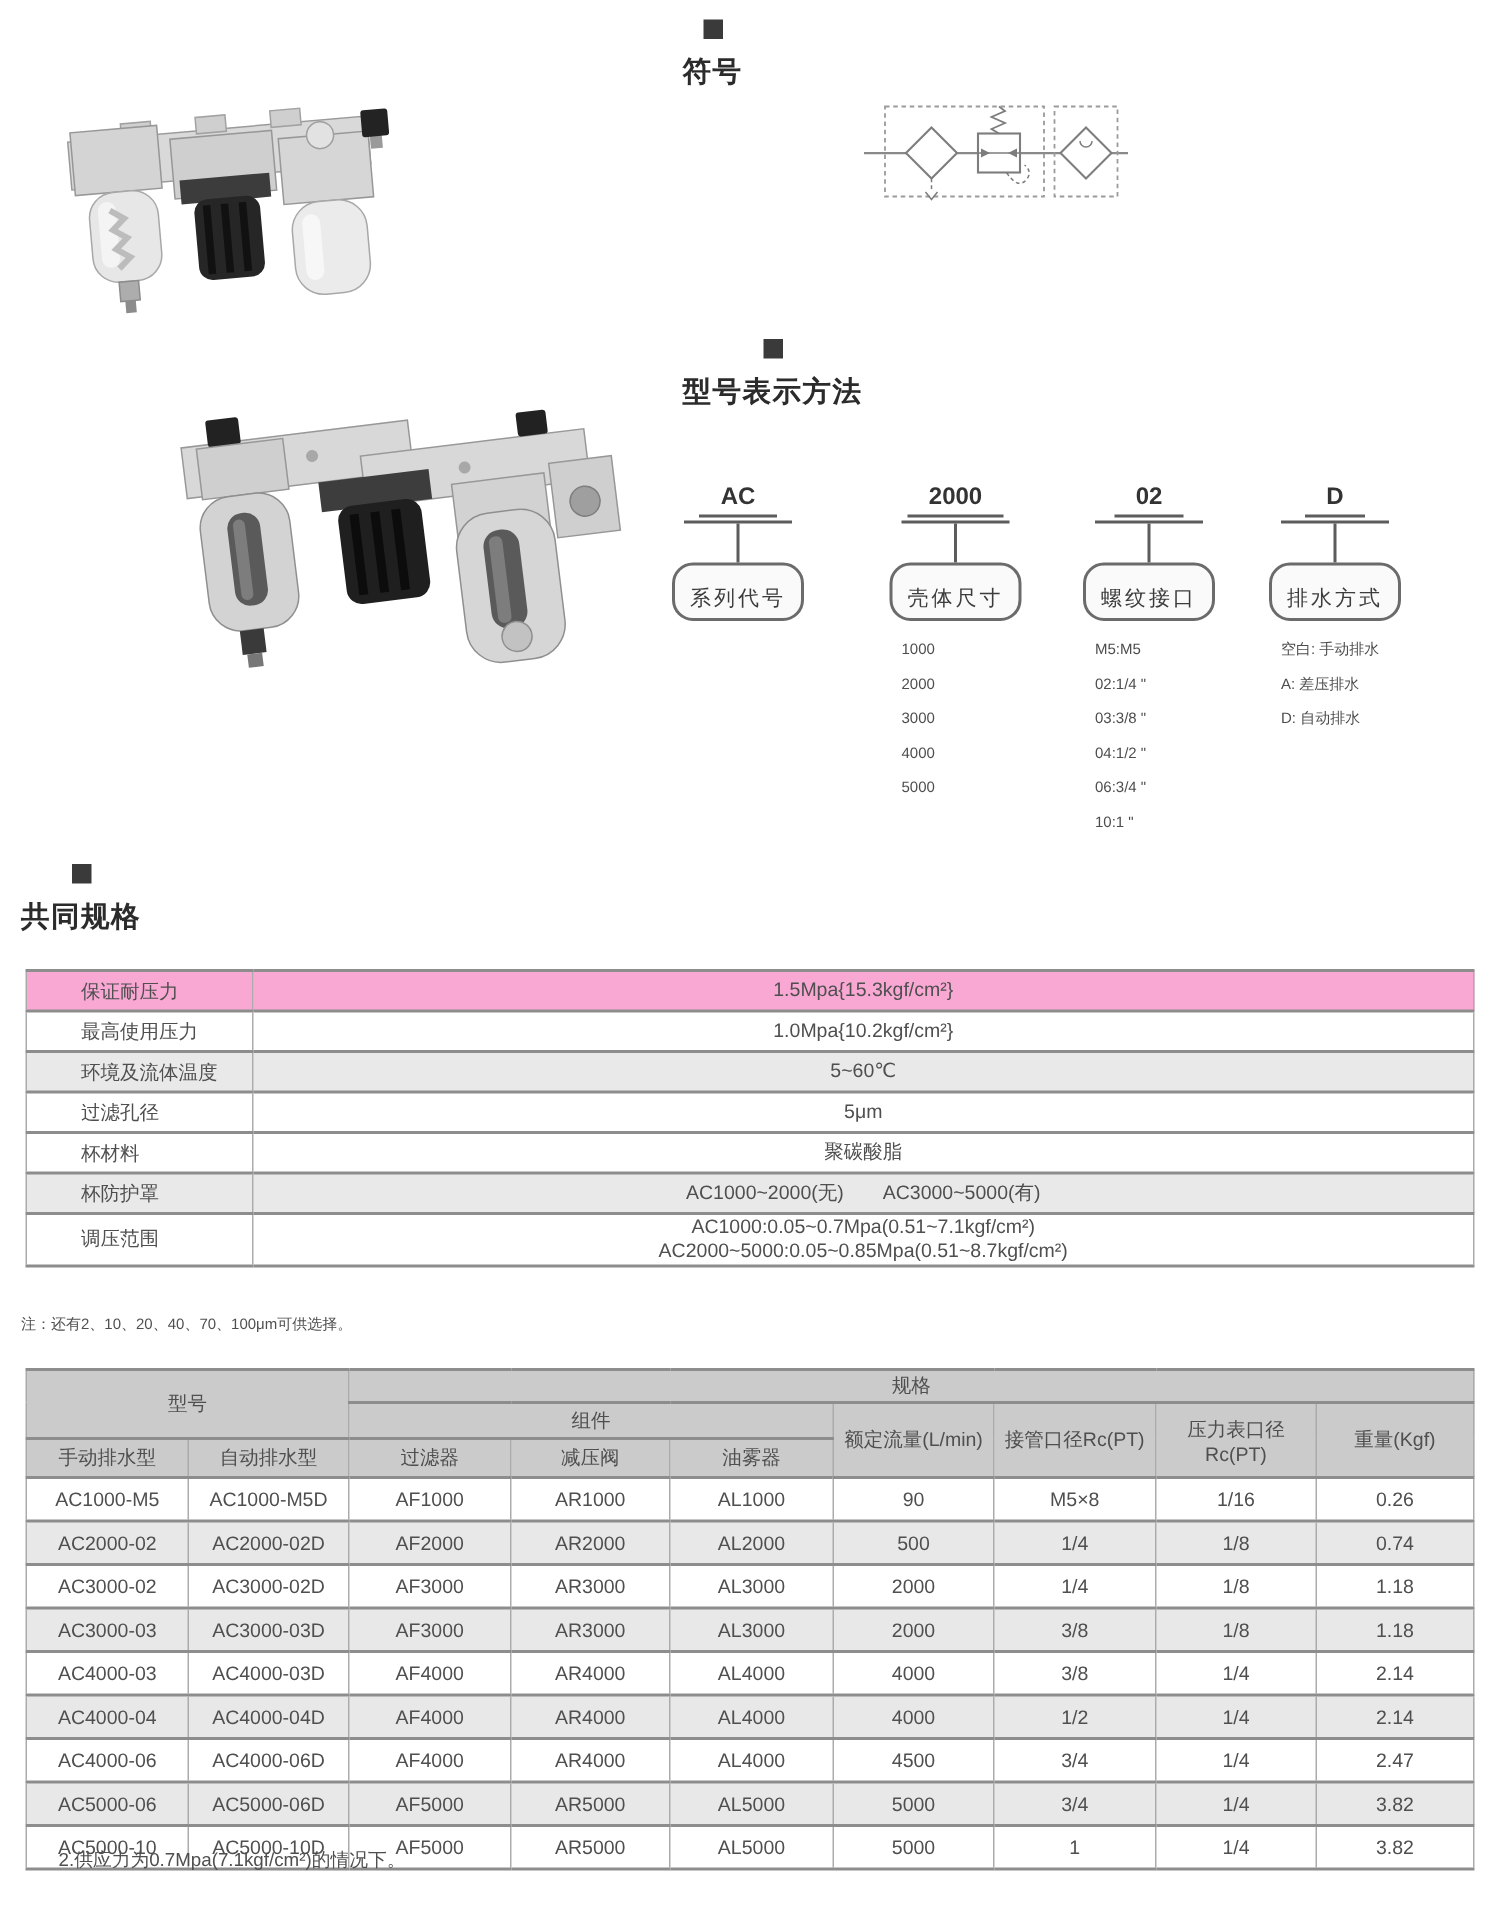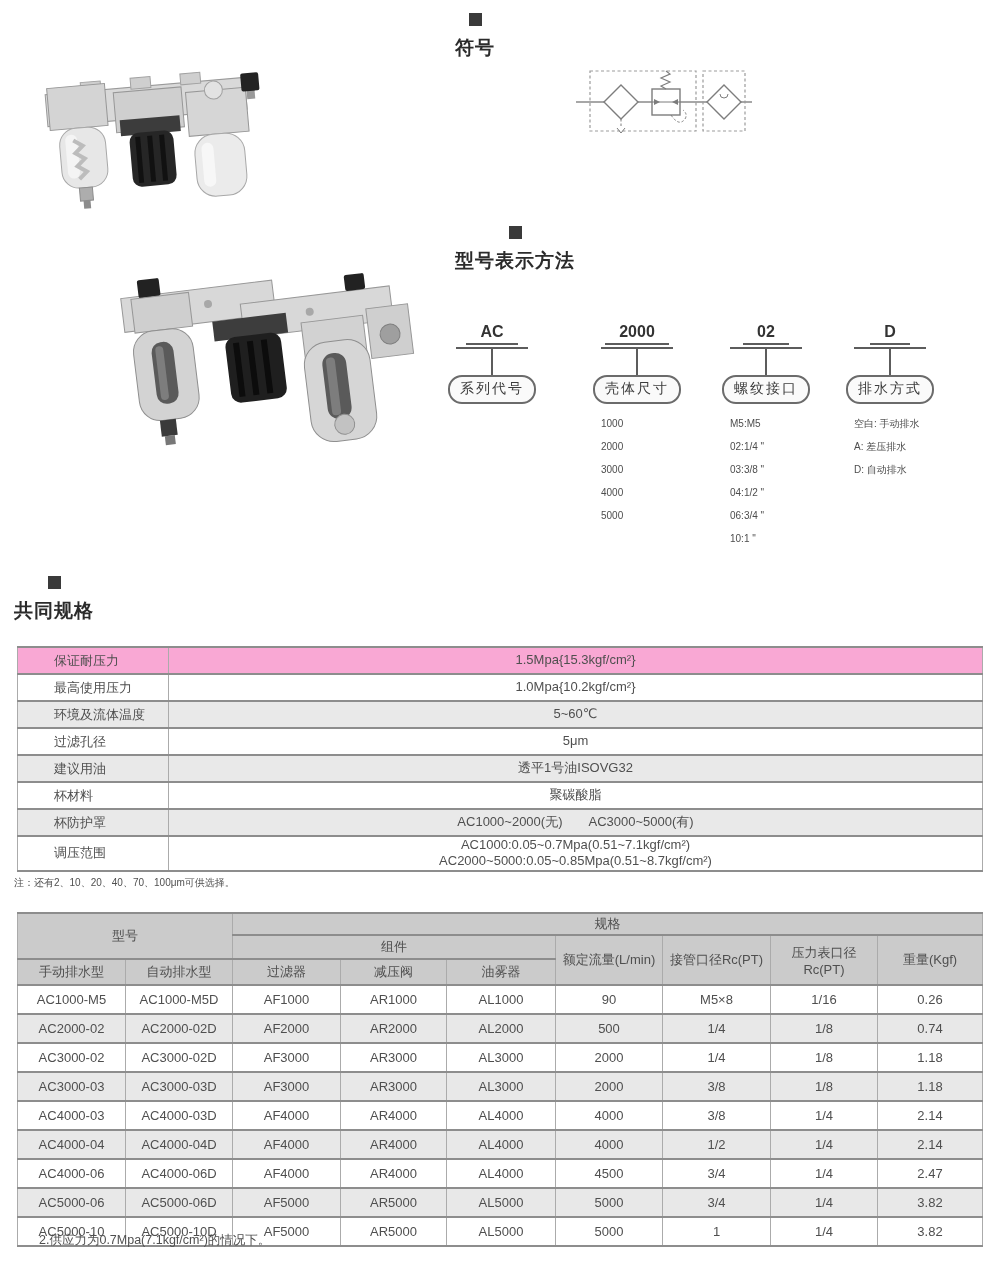--- a/index.html
+++ b/index.html
@@ -11,21 +11,21 @@
   .abs{position:absolute;}
   
   .sec-head{position:absolute;display:flex;align-items:center;gap:9px;
     font-size:19px;font-weight:bold;color:#2b2b2b;letter-spacing:1px;flex-direction:column;}
   .sec-head .sq{width:13px;height:13px;background:#3a3a3a;display:inline-block;}
   
   .mc-col{position:absolute;top:0;transform:translateX(-50%);display:flex;flex-direction:column;align-items:center;margin-top:40px;}
   .mc-code{font-size:16px;font-weight:bold;color:#333;padding:0 14px 2px;border-bottom:2px solid #5c5c5c;text-align:center;}
   .mc-bar{width:72px;height:2px;background:#5c5c5c;margin-top:2px;}
   .mc-stem{width:2px;height:26px;background:#5c5c5c;margin:0 auto;}
-  .mc-pill{border:2px solid #6b6b6b;border-radius:14px;padding:3px 10px 4px;font-size:14px;
+  .mc-pill{border:2px solid #6b6b6b;border-radius:14px;padding:13px 10px 4px;font-size:14px;
     color:#3c3c3c;background:#fafafa;letter-spacing:2px;white-space:nowrap;}
   .mc-options{margin-top:8px;font-size:10px;color:#4d4d4d;line-height:23px;
     align-self:stretch;text-align:left;padding-left:8px;white-space:nowrap;}
   
   table{border-collapse:collapse;table-layout:fixed;}
   th,td{
     border-top:2px solid #8d8d8d;border-bottom:2px solid #8d8d8d;
     border-left:1px solid #ababab;border-right:1px solid #ababab;
     font-size:13px;font-weight:normal;color:#4f4f4f;text-align:center;padding:0 2px;
   }
@@ -215,24 +215,20 @@
         <td class="spec-value">1.0Mpa{10.2kgf/cm²}</td>
       </tr>
       <tr class="lt">
         <td class="spec-label">环境及流体温度</td>
         <td class="spec-value">5~60℃</td>
       </tr>
       <tr>
         <td class="spec-label">过滤孔径</td>
         <td class="spec-value">5μm</td>
       </tr>
-      <tr class="lt">
-        <td class="spec-label">建议用油</td>
-        <td class="spec-value">透平1号油ISOVG32</td>
-      </tr>
       <tr>
         <td class="spec-label">杯材料</td>
         <td class="spec-value">聚碳酸脂</td>
       </tr>
       <tr class="lt">
         <td class="spec-label">杯防护罩</td>
         <td class="spec-value">AC1000~2000(无)　　AC3000~5000(有)</td>
       </tr>
       <tr>
         <td class="spec-label">调压范围</td>

